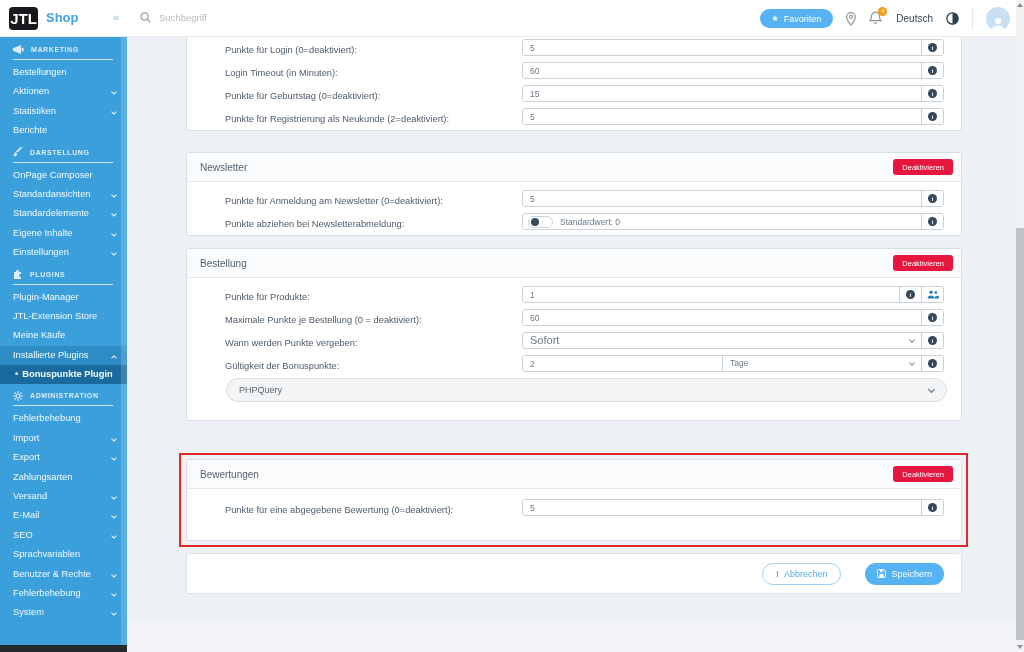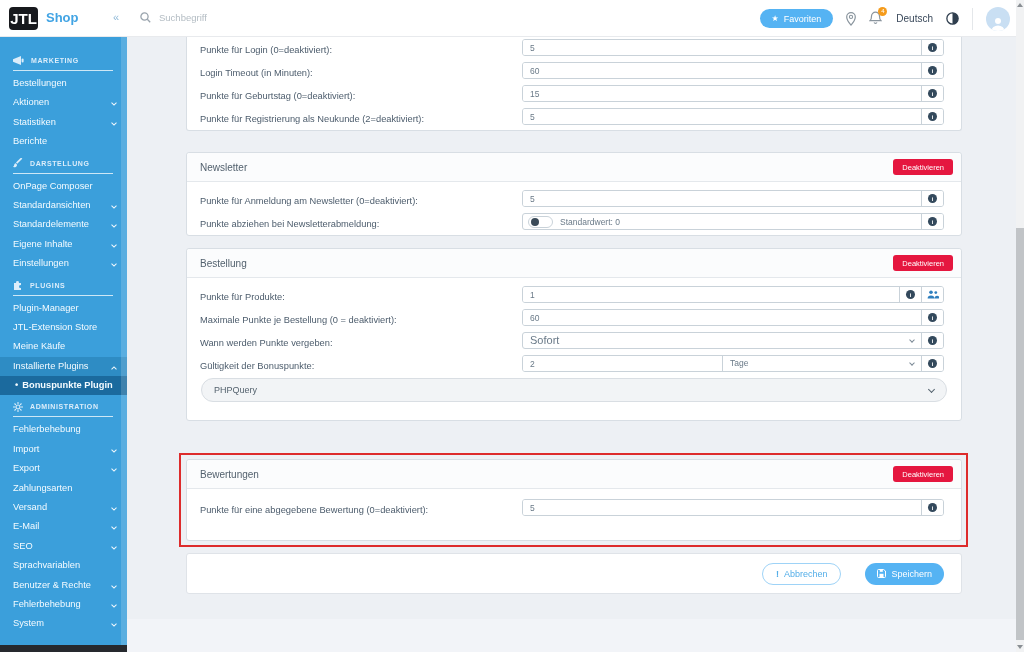--- a/index.html
+++ b/index.html
@@ -22,21 +22,21 @@
     font-size:9px; display:flex; align-items:center; gap:5px; cursor:pointer; font-family:inherit; }
   .fav-star { font-size:8px; }
   .bell-wrap { position:relative; width:14px; height:16px; }
   .badge { position:absolute; right:-4px; top:-4px; background:#f59b1b; color:#fff; font-size:6px;
     min-width:9px; height:9px; border-radius:5px; display:flex; align-items:center; justify-content:center; }
   .lang { font-size:10px; color:#39485a; }
   .tb-divider { width:1px; height:22px; background:#e4e7ea; }
   .avatar { width:24px; height:24px; border-radius:50%; background:#c9dff3; display:flex; align-items:flex-end; justify-content:center; overflow:hidden; }
 
   
-  .sidebar { position:absolute; left:0; top:37px; width:127px; height:608px; background:#3b9fdb; z-index:20; padding-top:12px; overflow:hidden; }
+  .sidebar { position:absolute; left:0; top:37px; width:127px; height:608px; background:#3b9fdb; z-index:20; padding-top:1px; overflow:hidden; }
   .sidebar::after { content:""; position:absolute; right:0; top:0; width:6px; height:100%; background:rgba(255,255,255,.16); }
   .sb-bottom { position:absolute; left:0; top:645px; width:127px; height:7px; background:#26292e; z-index:21; }
   .s-sec { margin-top:6px; }
   .s-head { display:flex; align-items:center; gap:7px; padding-left:13px; height:11px; }
   .s-head .lbl { font-size:7px; font-weight:700; letter-spacing:.6px; color:#dcedfa; }
   .s-rule { height:1px; background:rgba(255,255,255,.75); margin:4px 14px 3px 13px; }
   .s-item { position:relative; height:19.4px; line-height:19.4px; padding-left:13px; font-size:9.3px;
     color:#f4fbff; cursor:pointer; white-space:nowrap; }
   .s-item.active1 { background:#2e8cc4; }
   .s-item.active2 { background:#1b6a9e; font-weight:700; }
@@ -49,21 +49,21 @@
   
   .main-bg { position:absolute; left:127px; top:37px; width:889px; height:615px; background:#edf0f4; }
   .main-lower { position:absolute; left:127px; top:619px; width:889px; height:33px; background:#f2f4f8; }
 
   .card { position:absolute; left:186px; width:776px; background:#fff; border:1px solid #d8dee4; border-radius:3px; z-index:5; }
   .card-h { height:29px; border-bottom:1px solid #e4e8ec; background:#fbfcfd; display:flex; align-items:center;
     padding:0 8px 0 13px; border-radius:3px 3px 0 0; }
   .card-title { flex:1; font-size:10px; color:#53616e; }
   .danger-pill { background:#e5173f; color:#fff; border:none; border-radius:3px; height:16px; padding:0 9px;
     font-size:7.5px; cursor:pointer; font-family:inherit; }
-  .card-body { padding-top:8px; }
+  .card-body { padding-top:8px;margin-left:25px; }
   .frow { position:relative; height:17px; margin:0 17px 6px 13px; }
   .flabel { font-size:9.3px; color:#4c5c6c; line-height:17px; }
   .group { position:absolute; right:0; top:0; width:422px; height:17px; border:1px solid #c9d2d9; border-radius:3px;
     background:#fff; display:flex; align-items:stretch; overflow:hidden; }
   .ginput { flex:1; border:none; outline:none; font-size:8.5px; color:#6a7a88; padding:0 7px; min-width:0; font-family:inherit; }
   .gcell { width:22px; border-left:1px solid #c9d2d9; display:flex; align-items:center; justify-content:center; background:#fff; }
   .info-dot { width:9px; height:9px; border-radius:50%; background:#33495c; color:#fff; font-size:6px; font-weight:700;
     display:flex; align-items:center; justify-content:center; font-style:normal; }
   .gselect { flex:1; position:relative; font-size:11px; color:#6a7a88; line-height:15px; padding:0 16px 0 7px; cursor:pointer; }
   .gselect .selchev { position:absolute; right:7px; top:5px; width:4px; height:4px;

